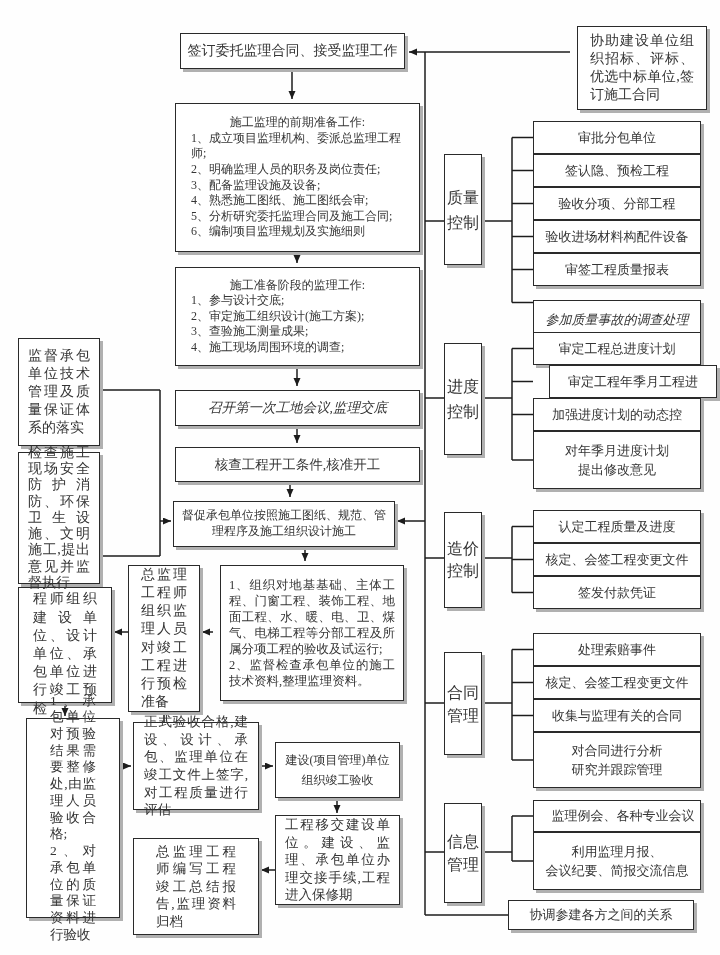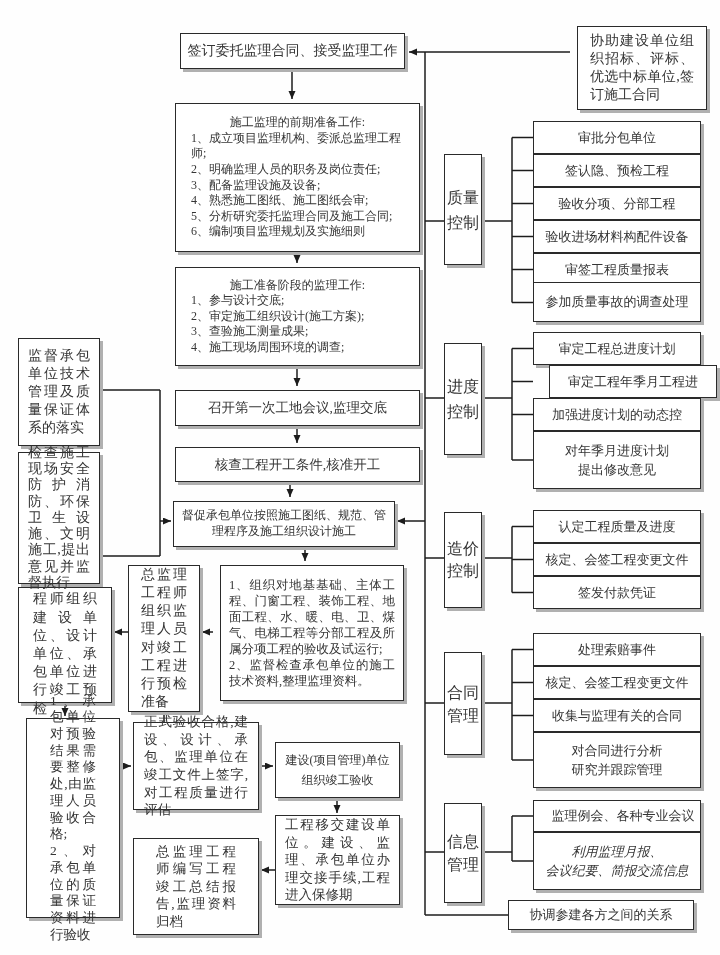--- a/index.html
+++ b/index.html
@@ -112,21 +112,21 @@
   </div>
 
   <div class="n f13" style="left:175px;top:267px;width:245px;height:99px;padding:4px 8px;">
     <div class="tt">施工准备阶段的监理工作:</div>
     <div class="p">1、参与设计交底;
 2、审定施工组织设计(施工方案);
 3、查验施工测量成果;
 4、施工现场周围环境的调查;</div>
   </div>
 
-  <div class="n c f135" style="left:175px;top:390px;width:245px;height:36px;padding:2px 15px;">召开第一次工地会议,监理交底</div>
+  <div class="n c f135" style="left:175px;top:390px;width:245px;height:36px;padding:2px 15px;font-style:italic;">召开第一次工地会议,监理交底</div>
 
   <div class="n c f135" style="left:175px;top:447px;width:245px;height:35px;padding:2px 5px;">核查工程开工条件,核准开工</div>
 
   <div class="n c f13" style="left:173px;top:501px;width:222px;height:46px;padding:2px 3px;">督促承包单位按照施工图纸、规范、管理程序及施工组织设计施工</div>
 
   <div class="n j f12 p" style="left:213px;top:565px;width:184px;height:136px;padding:4px 8px;line-height:1.28;">1、组织对地基基础、主体工程、门窗工程、装饰工程、地面工程、水、暖、电、卫、煤气、电梯工程等分部工程及所属分项工程的验收及试运行;
 2、监督检查承包单位的施工技术资料,整理监理资料。</div>
 
   <div class="n j f14" style="left:128px;top:565px;width:72px;height:147px;padding:4px 12px;">总监理工程师组织监理人员对竣工工程进行预检准备</div>
 
@@ -151,37 +151,37 @@
   <div class="n vlabel" style="left:444px;top:343px;width:38px;height:112px;line-height:25px;">进度控制</div>
   <div class="n vlabel" style="left:444px;top:512px;width:38px;height:96px;line-height:22px;">造价控制</div>
   <div class="n vlabel" style="left:444px;top:652px;width:38px;height:103px;line-height:23px;">合同管理</div>
   <div class="n vlabel" style="left:444px;top:803px;width:38px;height:100px;line-height:23px;">信息管理</div>
 
   <div class="item" style="left:533px;top:121px;width:168px;height:33px;">审批分包单位</div>
   <div class="item" style="left:533px;top:154px;width:168px;height:33px;">签认隐、预检工程</div>
   <div class="item" style="left:533px;top:187px;width:168px;height:33px;">验收分项、分部工程</div>
   <div class="item" style="left:533px;top:220px;width:168px;height:33px;">验收进场材料构配件设备</div>
   <div class="item" style="left:533px;top:253px;width:168px;height:33px;">审签工程质量报表</div>
-  <div class="item" style="left:533px;top:282px;width:168px;height:40px;">参加质量事故的调查处理</div>
+  <div class="item" style="left:533px;top:300px;width:168px;height:40px;font-style:italic;">参加质量事故的调查处理</div>
 
   <div class="item" style="left:533px;top:332px;width:168px;height:33px;">审定工程总进度计划</div>
   <div class="item" style="left:533px;top:365px;width:168px;height:33px;margin-left:16px;">审定工程年季月工程进</div>
   <div class="item" style="left:533px;top:398px;width:168px;height:33px;">加强进度计划的动态控</div>
   <div class="item" style="left:533px;top:431px;width:168px;height:58px;">对年季月进度计划
 提出修改意见</div>
 
   <div class="item" style="left:533px;top:510px;width:168px;height:33px;">认定工程质量及进度</div>
   <div class="item" style="left:533px;top:543px;width:168px;height:33px;">核定、会签工程变更文件</div>
   <div class="item" style="left:533px;top:576px;width:168px;height:33px;">签发付款凭证</div>
 
   <div class="item" style="left:533px;top:633px;width:168px;height:33px;">处理索赔事件</div>
   <div class="item" style="left:533px;top:666px;width:168px;height:33px;">核定、会签工程变更文件</div>
   <div class="item" style="left:533px;top:699px;width:168px;height:33px;">收集与监理有关的合同</div>
   <div class="item" style="left:533px;top:732px;width:168px;height:56px;">对合同进行分析
 研究并跟踪管理</div>
 
   <div class="item" style="left:533px;top:800px;width:168px;height:32px;padding-left:12px;">监理例会、各种专业会议</div>
-  <div class="item" style="left:533px;top:832px;width:168px;height:58px;font-style:italic;">利用监理月报、
+  <div class="item" style="left:533px;top:832px;width:168px;height:58px;">利用监理月报、
 会议纪要、简报交流信息</div>
 
   <div class="item f13" style="left:508px;top:900px;width:186px;height:30px;">协调参建各方之间的关系</div>
 
 </div>
 
 </body></html>

